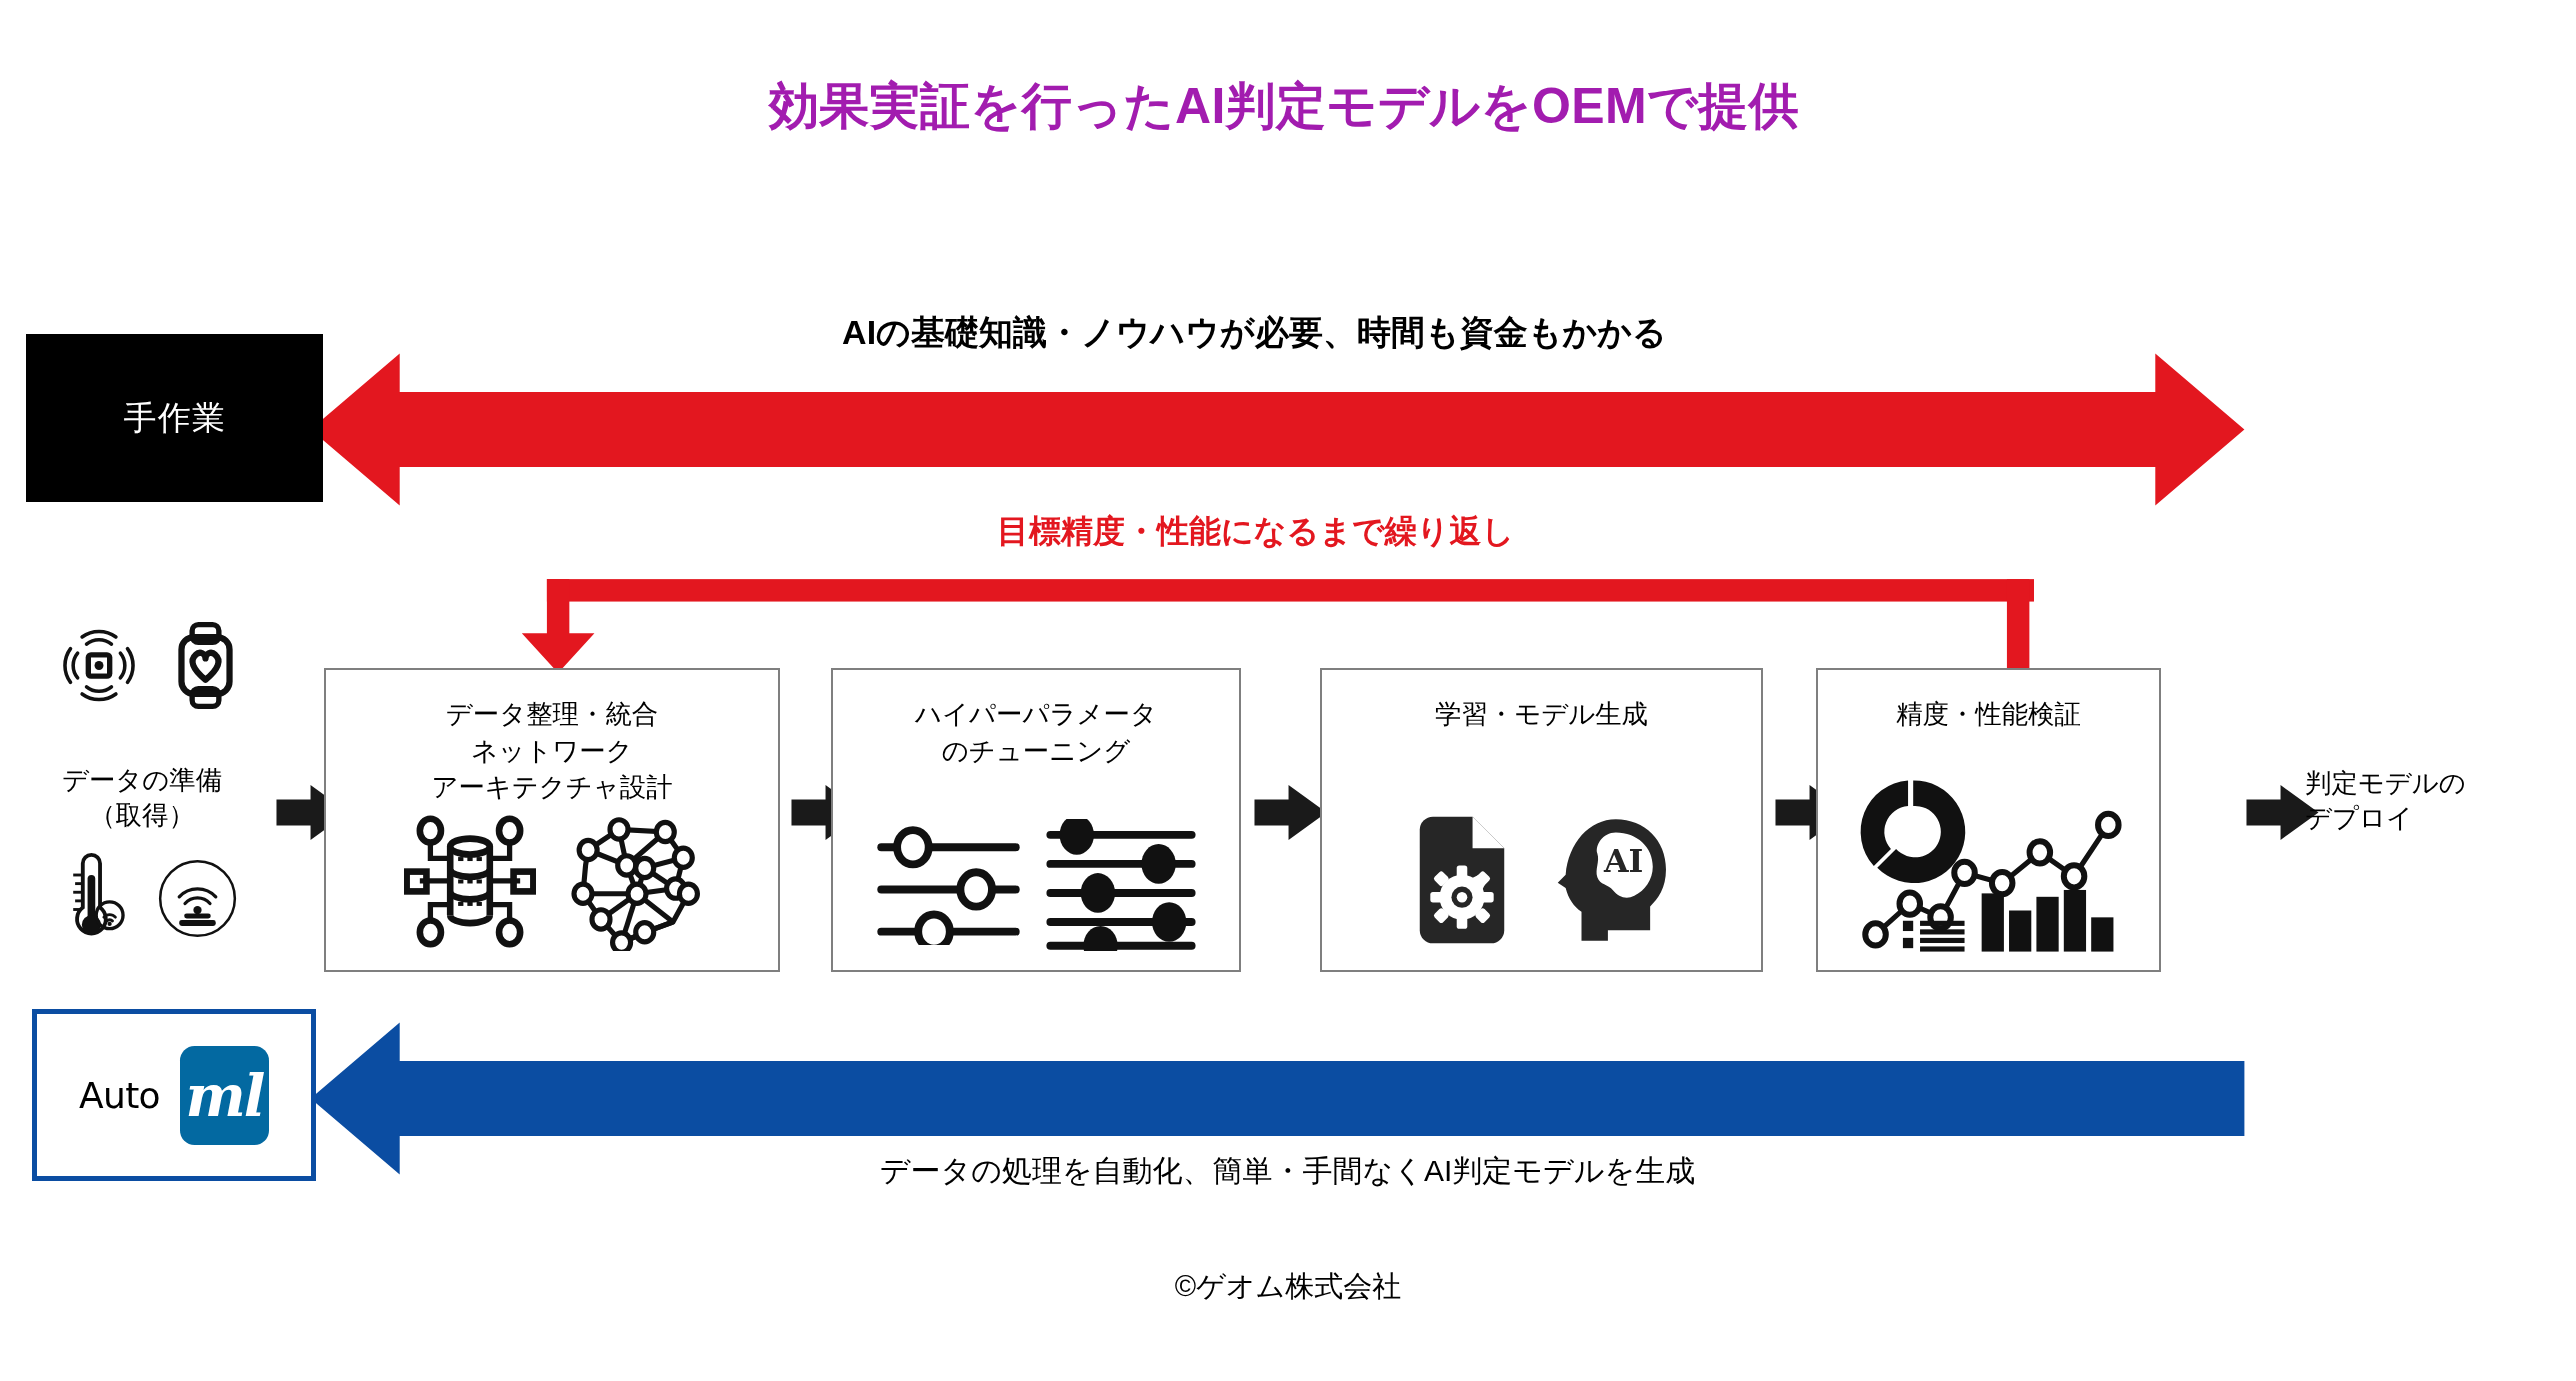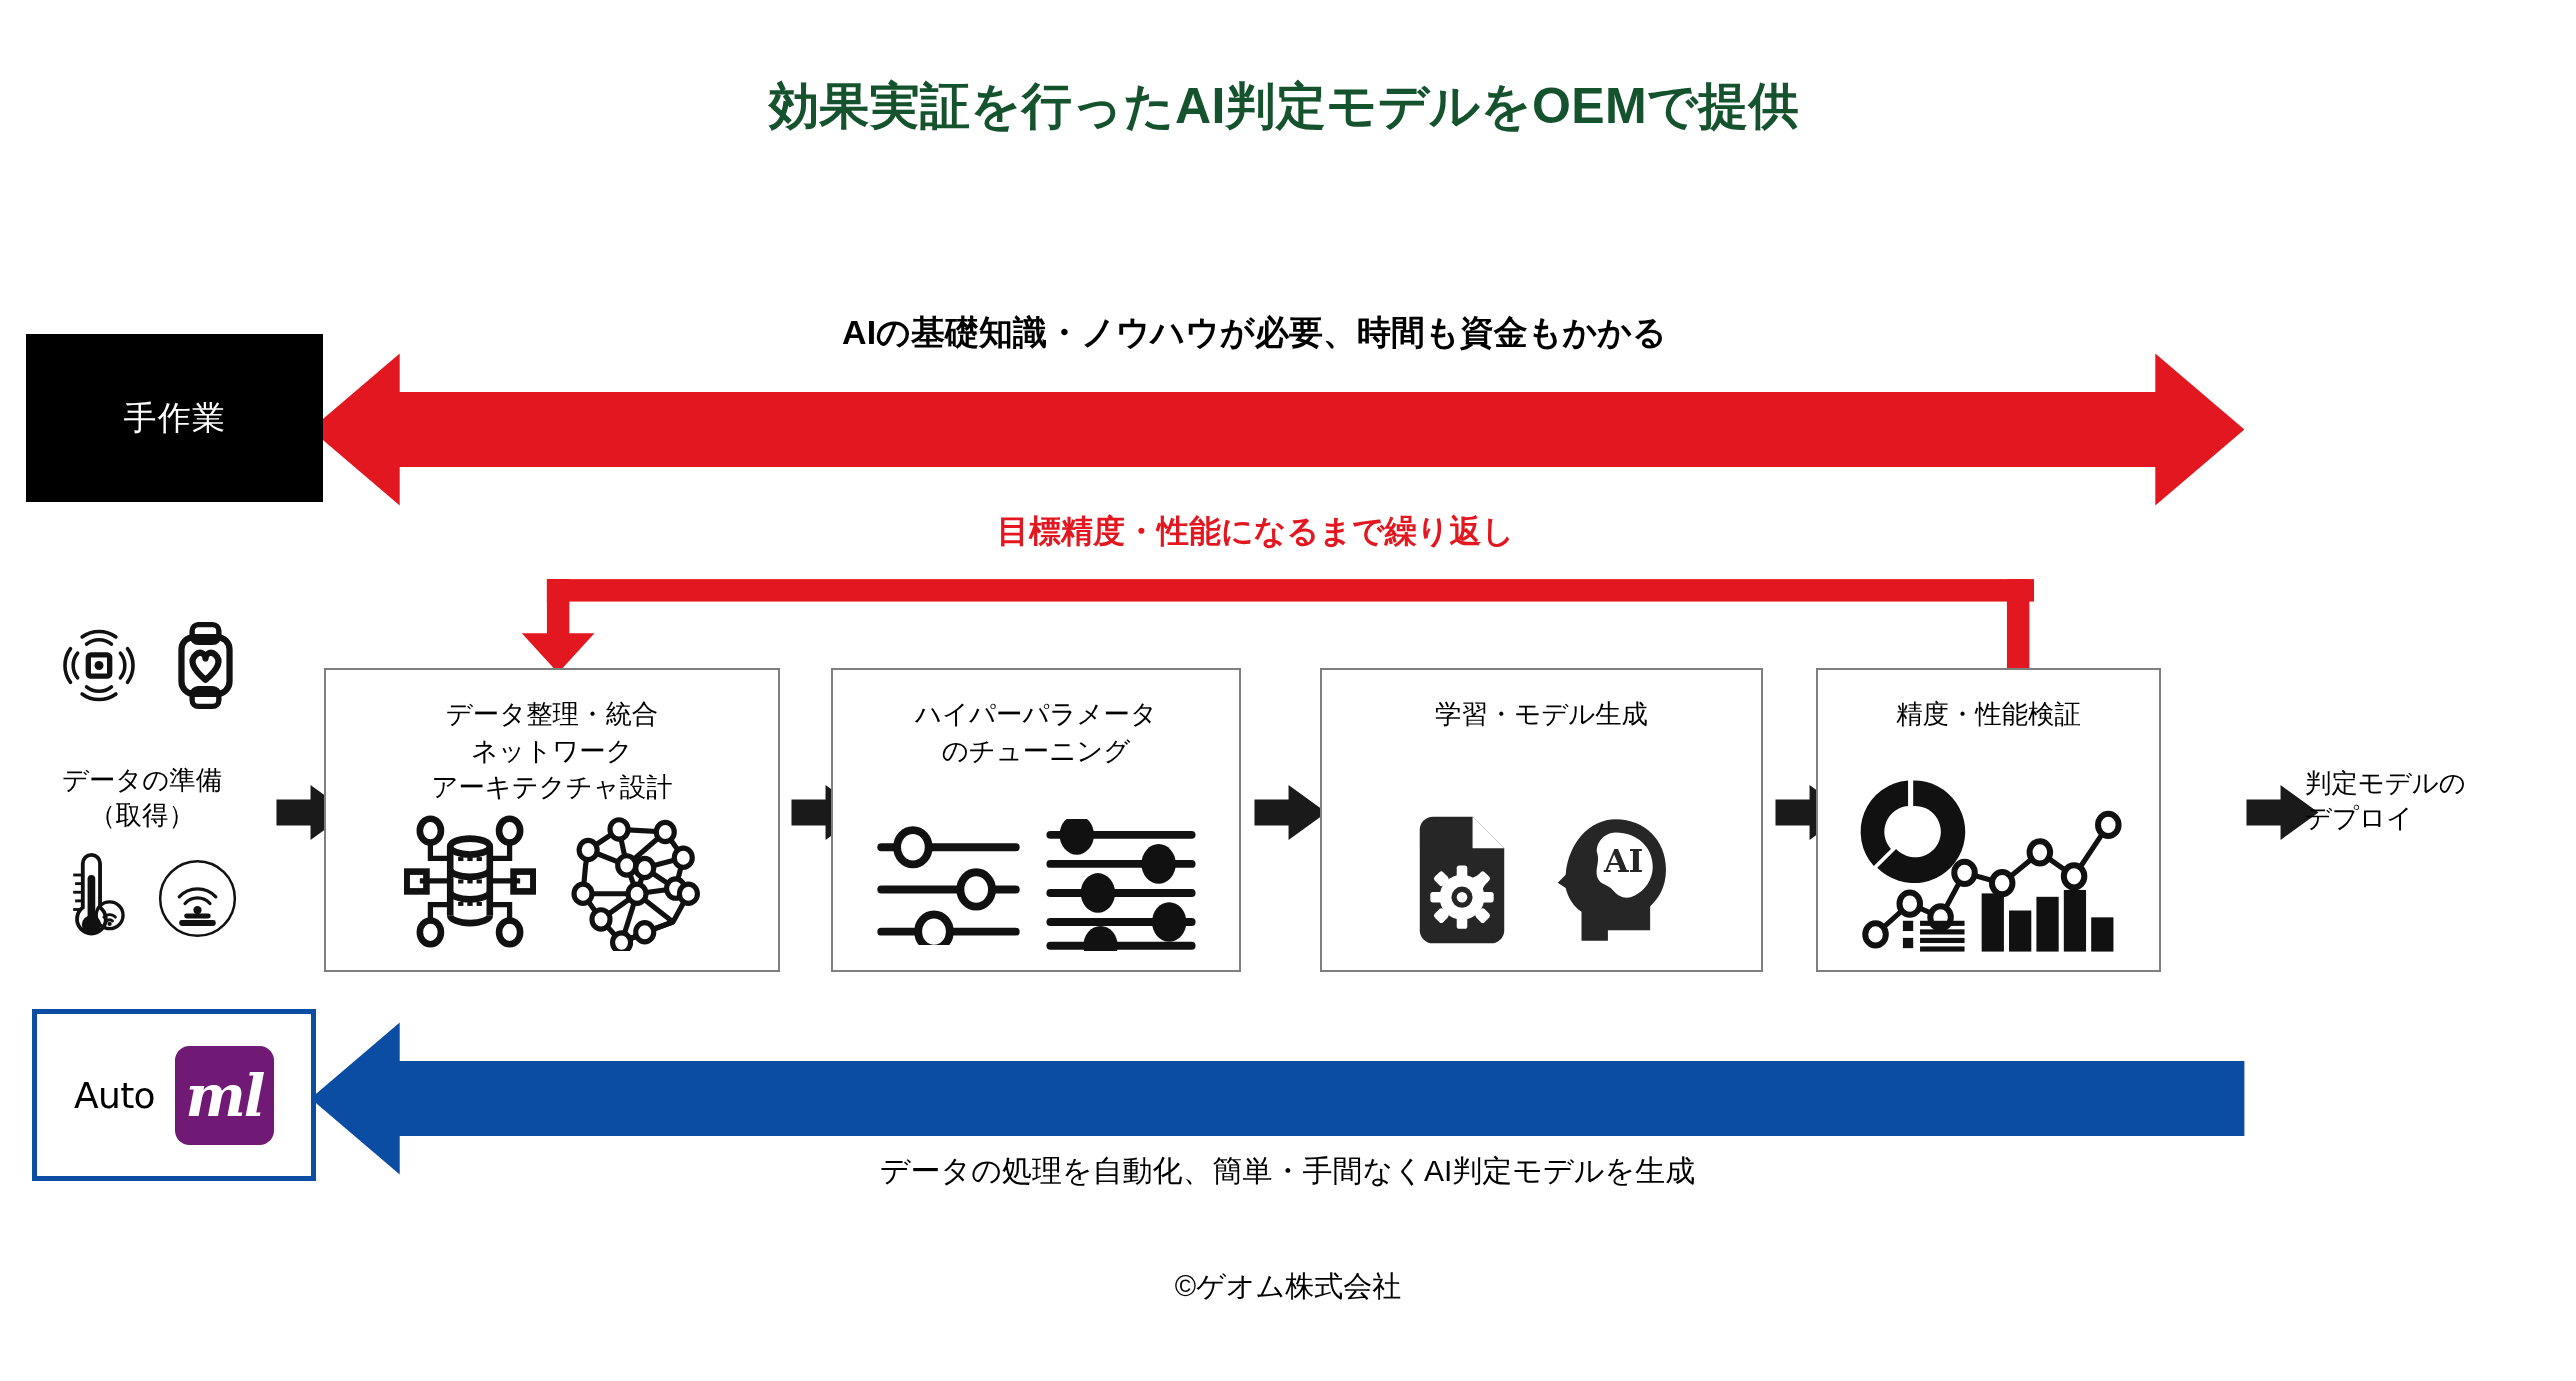--- a/index.html
+++ b/index.html
@@ -20,21 +20,21 @@
   }
   .abs { position: absolute; }
 
   
   #page-title {
     left: 0; top: 73px; width: 2568px;
     text-align: center;
     font-size: 50px;
     font-weight: bold;
     letter-spacing: 0.3px;
-    color: #14532d;
+    color: #a21caf;
   }
 
   
   #manual-box {
     left: 26.4px; top: 334px; width: 297px; height: 168px;
     background: #000000;
     display: flex; align-items: center; justify-content: center;
   }
   #manual-box .label {
     color: #ffffff;
@@ -127,22 +127,22 @@
     box-sizing: border-box;
   }
   #automl-auto {
     font-family: "DejaVu Sans", sans-serif;
     font-size: 36px;
     color: #000;
     margin-right: 20px;
     letter-spacing: -0.7px;
   }
   #automl-badge {
-    width: 99px; height: 99px;
-    background: #701a75;
+    width: 89px; height: 99px;
+    background: #0369a1;
     border-radius: 14.5px;
     display: flex; align-items: center; justify-content: center;
   }
   #automl-ml {
     color: #ffffff;
     font-family: "DejaVu Serif", serif;
     font-style: italic;
     font-weight: bold;
     font-size: 57px;
     line-height: 1;

